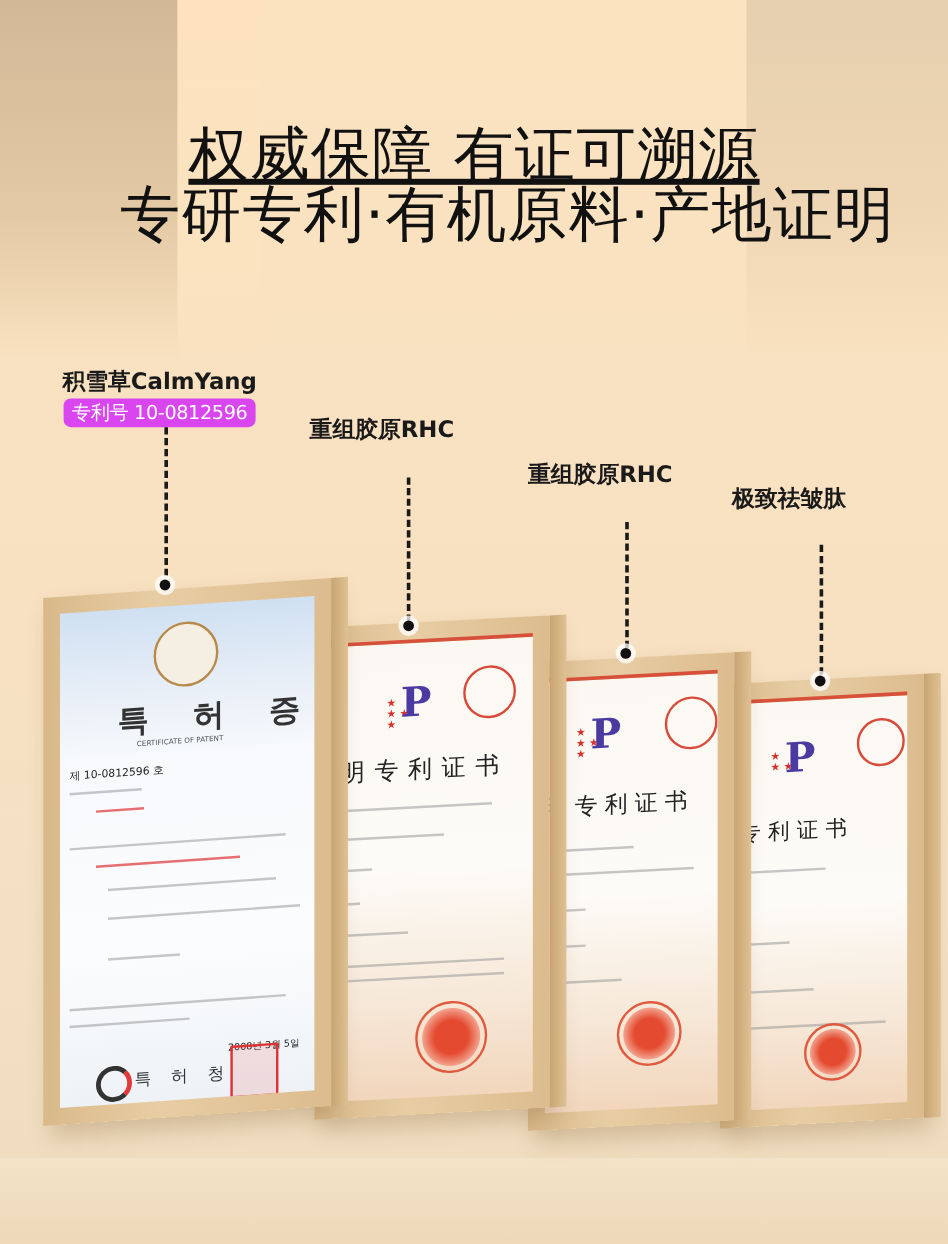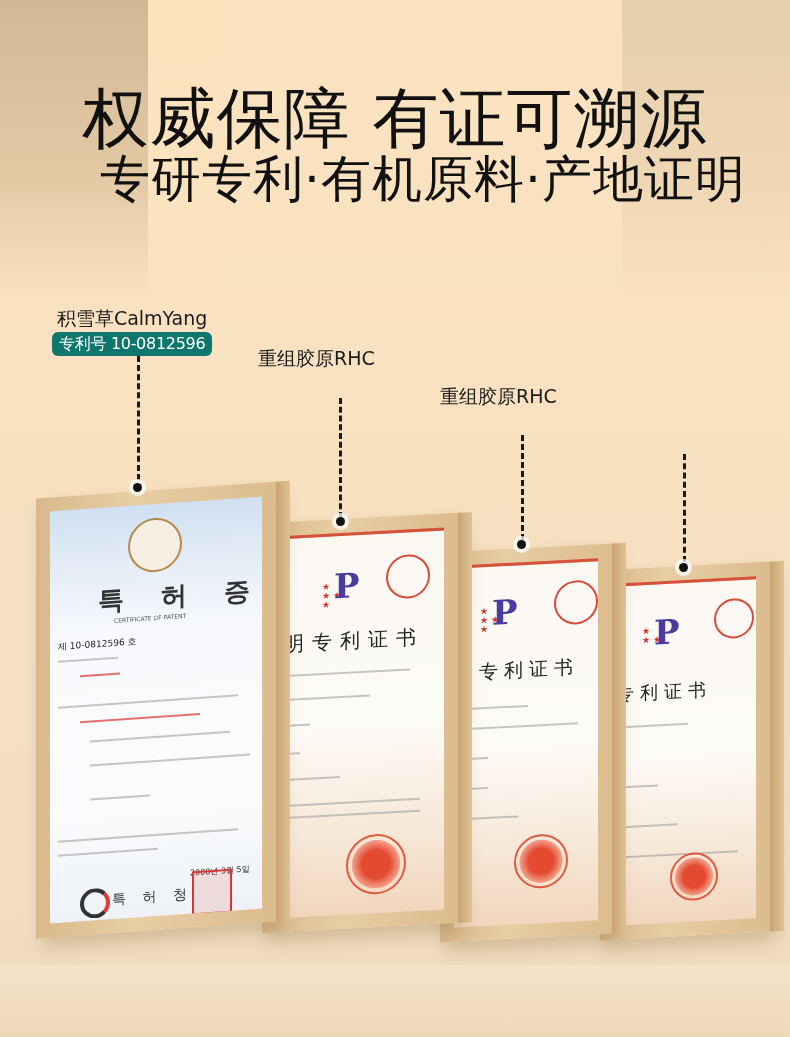--- a/index.html
+++ b/index.html
@@ -4,25 +4,25 @@
 <style>
   html,body{margin:0;padding:0;}
   body{width:790px;height:1037px;overflow:hidden;position:relative;
     font-family:"DejaVu Sans","Liberation Sans",sans-serif;
     background:linear-gradient(180deg,#fbe3c0 0%,#f8e1c1 45%,#f3e0c3 75%,#efdcbd 100%);}
   .bg-panel{position:absolute;top:0;height:300px;}
   .bg-left{left:0;width:148px;background:linear-gradient(180deg,#d2b897 0%,#e4c9a5 60%,rgba(240,215,180,0) 100%);}
   .bg-left2{left:148px;width:70px;background:linear-gradient(180deg,#fde2bd,#fbe3c0 70%,rgba(251,227,192,0));}
   .bg-right{right:0;width:168px;background:linear-gradient(180deg,#e6cfae 0%,#efd7b5 60%,rgba(245,222,190,0) 100%);}
   .headline{position:absolute;left:0;width:790px;text-align:center;color:#111;letter-spacing:1px;}
-  .h1{top:88px;font-size:66px;line-height:62px;}
+  .h1{top:98px;font-size:50px;line-height:62px;text-decoration:underline;}
   .h2{top:148px;font-size:50px;line-height:62px;margin-left:28px;}
   .label{position:absolute;text-align:center;}
-  .label .name{font-size:19px;color:#1a1a1a;line-height:24px;white-space:nowrap;}
-  .label .pill{display:inline-block;background:#0f766e;color:#fff;border-radius:6px;
+  .label .name{font-size:19px;color:#1a1a1a;line-height:24px;white-space:nowrap;font-weight:bold;}
+  .label .pill{display:inline-block;background:#d946ef;color:#fff;border-radius:6px;
     font-size:14px;line-height:24px;padding:0 7px;white-space:nowrap;margin-top:2px;letter-spacing:-.3px;}
   .dash{position:absolute;width:0;border-left:3px dashed #1a1a1a;}
   .pin{position:absolute;width:9px;height:9px;border-radius:50%;background:#111;
     box-shadow:0 0 0 4px rgba(255,255,255,.75);}
   .frame{position:absolute;background:linear-gradient(90deg,#d9b98a,#e8cda4 40%,#dcbc8e);
     box-shadow:6px 10px 18px rgba(120,85,40,.25);}
   .frame .side{position:absolute;top:0;right:-14px;width:14px;height:100%;
     background:linear-gradient(90deg,#c9a472,#dfc194);}
   .paper{position:absolute;left:14px;top:14px;right:14px;bottom:14px;overflow:hidden;}
   .paper.kr{background:linear-gradient(180deg,#cfe0f2 0%,#e7eef7 16%,#f7f9fc 30%,#fbfcfd 70%,#eef2f6 100%);}
@@ -60,20 +60,21 @@
   <div class="name">重组胶原RHC</div>
 </div>
 <div class="dash" style="left:339px;top:398px;height:120px;"></div>
 
 <div class="label" style="left:440px;top:384px;">
   <div class="name">重组胶原RHC</div>
 </div>
 <div class="dash" style="left:521px;top:435px;height:105px;"></div>
 
 <div class="label" style="left:610px;top:404px;">
+  <div class="name">极致祛皱肽</div>
 </div>
 <div class="dash" style="left:683px;top:454px;height:108px;"></div>
 
 <div class="frame" style="left:600px;top:566px;width:170px;height:370px;transform:skewY(-3deg);">
   <div class="side"></div>
   <div class="paper cn">
     <div class="seal" style="left:100px;top:18px;width:36px;height:36px;"></div>
     <div class="stars" style="left:28px;top:42px;">★<br>★ ★</div>
     <div class="logo-p" style="left:40px;top:28px;">P</div>
     <div class="cert-title" style="left:2px;top:96px;font-size:18px;letter-spacing:6px;">专利证书</div>

